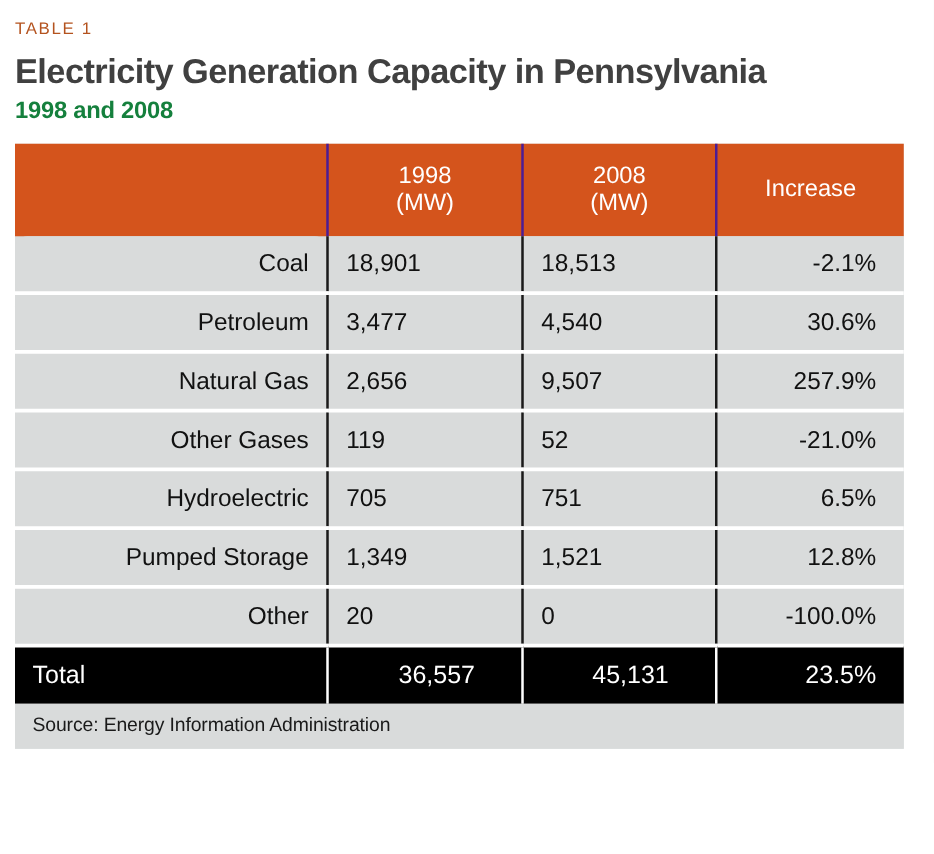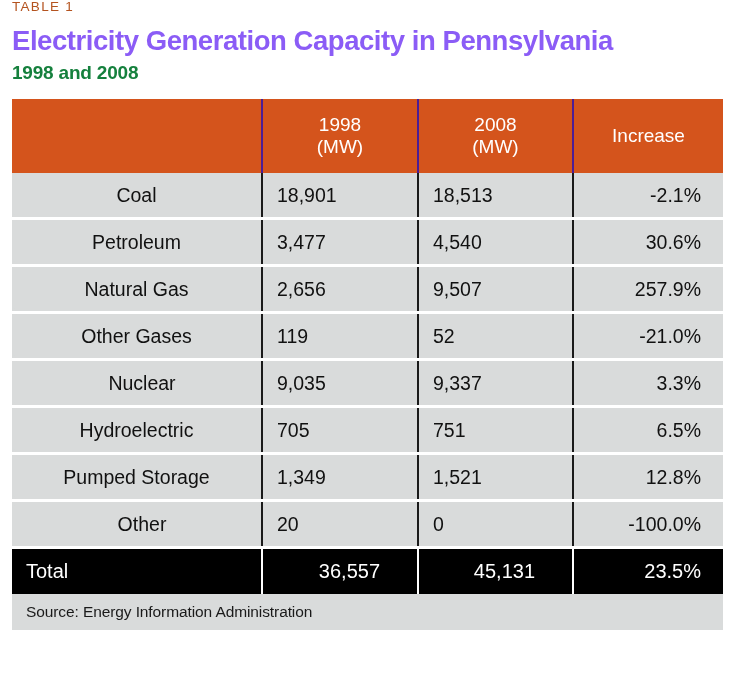--- a/index.html
+++ b/index.html
@@ -15,33 +15,33 @@
     overflow: hidden;
   }
   .page {
     position: relative;
     width: 747px;
     height: 683px;
     box-sizing: border-box;
     padding: 0 12px;
   }
   .eyebrow {
-    margin-top: 0;
+    margin-top: 16px;
     font-size: 13.5px;
     letter-spacing: 1.3px;
     color: #b4531f;
     font-weight: 400;
     line-height: 1.1;
   }
   .title {
     margin-top: 11px;
     font-size: 27.5px;
     font-weight: 700;
     letter-spacing: -0.45px;
-    color: #8b5cf6;
+    color: #404040;
     line-height: 1.12;
     white-space: nowrap;
   }
   .subtitle {
     margin-top: 5px;
     font-size: 19px;
     font-weight: 700;
     color: #15803d;
     line-height: 1.15;
     letter-spacing: -0.2px;
@@ -85,21 +85,21 @@
     font-size: 19.5px;
     font-weight: 400;
     color: #111111;
     vertical-align: middle;
     border-bottom: 3px solid #ffffff;
     border-right: 2px solid #1a1a1a;
     padding: 0 14px;
   }
   tbody tr.datarow td:last-child { border-right: none; }
   tbody tr.datarow td.label {
-    text-align: center;
+    text-align: right;
     padding-left: 14px;
     border-radius: 10px;
   }
   tbody tr.datarow td.label.indented { padding-left: 25px; }
   tbody tr.datarow td.num { text-align: left; padding-right: 23px; }
   tbody tr.datarow td.inc { text-align: right; padding-right: 22px; }
 
   tbody tr.totalrow td {
     background: #000000;
     color: #ffffff;
@@ -176,26 +176,20 @@
           <td class="num">9,507</td>
           <td class="inc">257.9%</td>
         </tr>
         <tr class="datarow">
           <td class="label">Other Gases</td>
           <td class="num">119</td>
           <td class="num">52</td>
           <td class="inc">-21.0%</td>
         </tr>
         <tr class="datarow">
-          <td class="label indented">Nuclear</td>
-          <td class="num">9,035</td>
-          <td class="num">9,337</td>
-          <td class="inc">3.3%</td>
-        </tr>
-        <tr class="datarow">
           <td class="label">Hydroelectric</td>
           <td class="num">705</td>
           <td class="num">751</td>
           <td class="inc">6.5%</td>
         </tr>
         <tr class="datarow">
           <td class="label">Pumped Storage</td>
           <td class="num">1,349</td>
           <td class="num">1,521</td>
           <td class="inc">12.8%</td>

